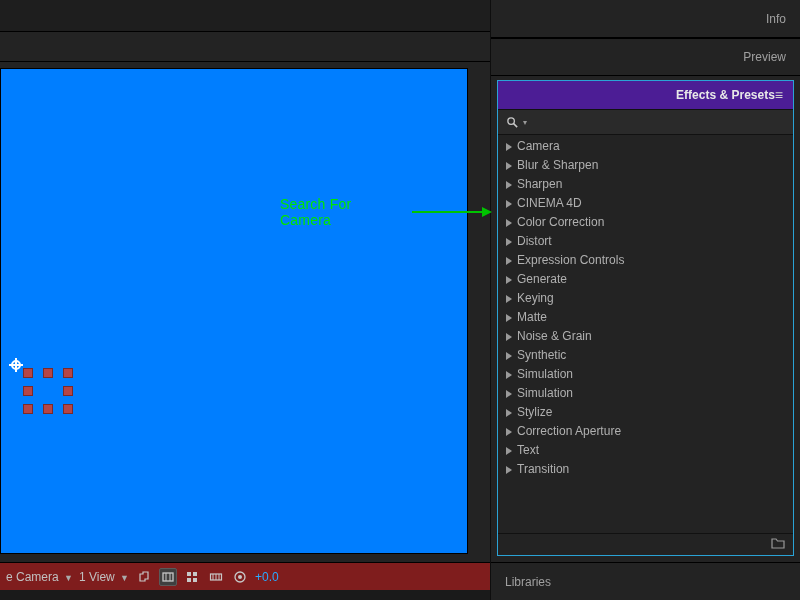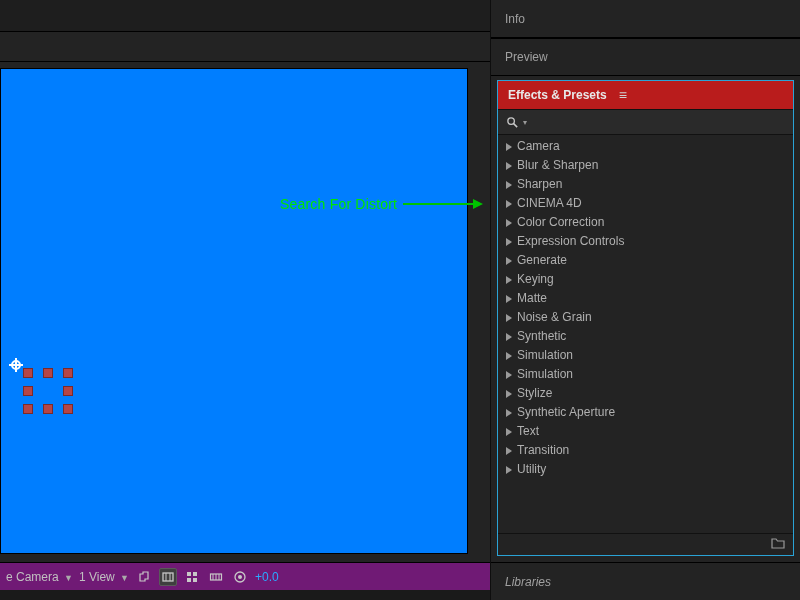--- a/index.html
+++ b/index.html
@@ -62,21 +62,21 @@
     position: absolute; right: -2px; top: -4px;
     border-left: 10px solid #00c400;
     border-top: 5px solid transparent;
     border-bottom: 5px solid transparent;
   }
 
   .bottom-toolbar {
     height: 28px;
     display: flex; align-items: center; gap: 6px;
     padding: 0 6px;
-    background: #701a75;
+    background: #7f1d1d;
     border-top: 1px solid #000;
     color: #c0c0c0;
   }
   .tb-text { white-space: nowrap; }
   .tb-caret { font-size: 9px; margin-left: 2px; color: #aaa; }
   .tb-icon {
     width: 18px; height: 18px; display: flex; align-items: center; justify-content: center;
     color: #c8c8c8;
   }
   .tb-icon svg { width: 14px; height: 14px; display:block; }
@@ -87,36 +87,36 @@
   .right-pane { flex: 1; background: #232323; border-left: 1px solid #0e0e0e; display: flex; flex-direction: column; }
   .panel-header {
     height: 38px;
     padding: 0 14px;
     display: flex; align-items: center;
     color: #a0a0a0;
     border-top: 1px solid #000;
     border-bottom: 1px solid #000;
     background: #232323;
     user-select: none;
+    justify-content: flex-end;
   }
   .panel-header.first { border-top: none; }
 
   .effects-panel {
     border: 1px solid #2aa3d6;
     margin: 4px 6px 6px 6px;
     display: flex; flex-direction: column;
     flex: 1;
     background: #232323;
   }
   .effects-titlebar {
     height: 28px;
-    display: flex; align-items: center; justify-content: flex-start;
+    display: flex; align-items: center; justify-content: flex-end;
     padding: 0 10px;
-    background: #b91c1c;
-    gap: 12px;
+    background: #4c1d95;
   }
   .effects-title { color: #e8e8e8; font-weight: 600; }
   .panel-menu { color: #d0d0d0; font-size: 14px; cursor: pointer; }
 
   .search-row {
     height: 26px;
     border-top: 1px solid #111; border-bottom: 1px solid #111;
     background: #2a2a2a;
     display: flex; align-items: center;
     padding: 0 8px;
@@ -157,21 +157,20 @@
   }
   .footer-icon svg { width: 14px; height: 12px; }
 
   .libraries-header {
     height: 38px;
     padding: 0 14px;
     display: flex; align-items: center;
     color: #a0a0a0;
     border-top: 1px solid #000;
     background: #232323;
-    font-style: italic;
   }
 
   .spacer-below { height: 10px; background:#1a1a1a; }
 </style>
 </head>
 <body>
 
 <div class="left-pane">
   <div class="left-top-bar"></div>
   <div class="left-secondary-bar"></div>
@@ -187,21 +186,21 @@
       <span class="handle" style="top:8px;left:28px"></span>
       <span class="handle" style="top:8px;left:48px"></span>
       <span class="handle" style="top:26px;left:8px"></span>
       <span class="handle" style="top:26px;left:48px"></span>
       <span class="handle" style="top:44px;left:8px"></span>
       <span class="handle" style="top:44px;left:28px"></span>
       <span class="handle" style="top:44px;left:48px"></span>
     </div>
 
     <div class="annotation">
-      <span>Search For Distort</span>
+      <span>Search For Camera</span>
       <span class="arrow-line"></span>
     </div>
   </div>
 
   <div class="bottom-toolbar">
     <span class="tb-text">
       <span>e Camera</span>
       <span class="tb-caret">▼</span>
     </span>
     <span class="tb-text">
@@ -285,20 +284,24 @@
         <div class="cat-item">
           <span class="triangle"></span>
           <span>CINEMA 4D</span>
         </div>
         <div class="cat-item">
           <span class="triangle"></span>
           <span>Color Correction</span>
         </div>
         <div class="cat-item">
           <span class="triangle"></span>
+          <span>Distort</span>
+        </div>
+        <div class="cat-item">
+          <span class="triangle"></span>
           <span>Expression Controls</span>
         </div>
         <div class="cat-item">
           <span class="triangle"></span>
           <span>Generate</span>
         </div>
         <div class="cat-item">
           <span class="triangle"></span>
           <span>Keying</span>
         </div>
@@ -321,33 +324,29 @@
         <div class="cat-item">
           <span class="triangle"></span>
           <span>Simulation</span>
         </div>
         <div class="cat-item">
           <span class="triangle"></span>
           <span>Stylize</span>
         </div>
         <div class="cat-item">
           <span class="triangle"></span>
-          <span>Synthetic Aperture</span>
+          <span>Correction Aperture</span>
         </div>
         <div class="cat-item">
           <span class="triangle"></span>
           <span>Text</span>
         </div>
         <div class="cat-item">
           <span class="triangle"></span>
           <span>Transition</span>
-        </div>
-        <div class="cat-item">
-          <span class="triangle"></span>
-          <span>Utility</span>
         </div>
       </div>
 
     <div class="effects-footer">
       <span class="footer-icon">
         <svg viewBox="0 0 14 12">
             <path d="M1 2 H5 L6.5 4 H13 V11 H1 Z" fill="none" stroke="#9a9a9a" stroke-width="1.2"></path>
           </svg>
       </span>
     </div>

